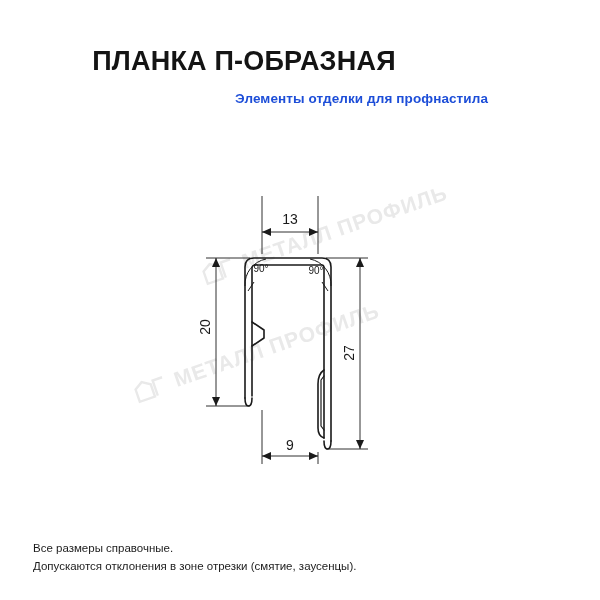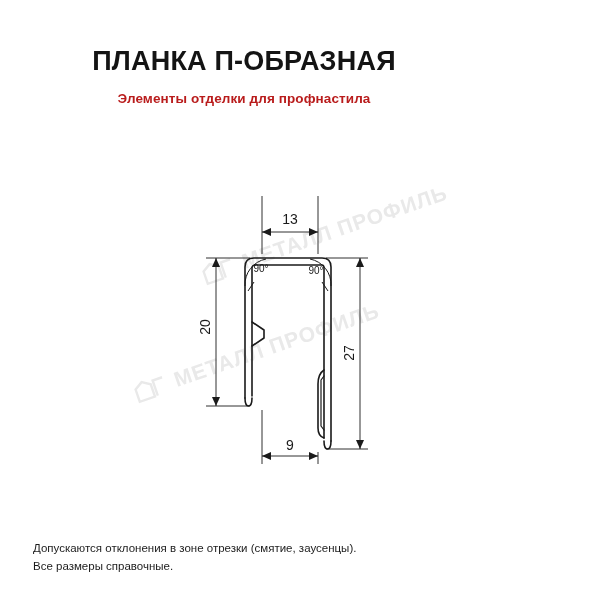--- a/index.html
+++ b/index.html
@@ -38,22 +38,23 @@
     font-weight: bold;
     letter-spacing: 0.2px;
     line-height: 1.18;
     margin: 6px 0 0 0;
     color: #141414;
   }
   .title-caption {
     font-size: 13.5px;
     font-weight: bold;
     margin: 13px 0 0 0;
-    color: #b91c1c;
+    color: #1d4ed8;
     letter-spacing: 0.1px;
+    text-align: right;
   }
 
   
   .watermark {
     position: absolute;
     color: #e9e9e9;
     font-weight: bold;
     font-size: 21px;
     letter-spacing: 1px;
     white-space: nowrap;
@@ -188,17 +189,17 @@
 
     <g stroke="#1a1a1a" stroke-width="0.9" fill="none">
       <line x1="262" y1="410" x2="262" y2="464"></line>
       <line x1="318" y1="452" x2="318" y2="464"></line>
       <line x1="262" y1="456" x2="318" y2="456" marker-start="url(#arrStart)" marker-end="url(#arrEnd)"></line>
     </g>
     <text x="290" y="450" font-family="Liberation Sans, sans-serif" font-size="14" fill="#1a1a1a" text-anchor="middle">9</text>
   </svg>
 
   <div class="notes">
+    <div>Все размеры справочные.</div>
     <div>Допускаются отклонения в зоне отрезки (смятие, заусенцы).</div>
-    <div>Все размеры справочные.</div>
   </div>
 
 </div>
 
 </body></html>

